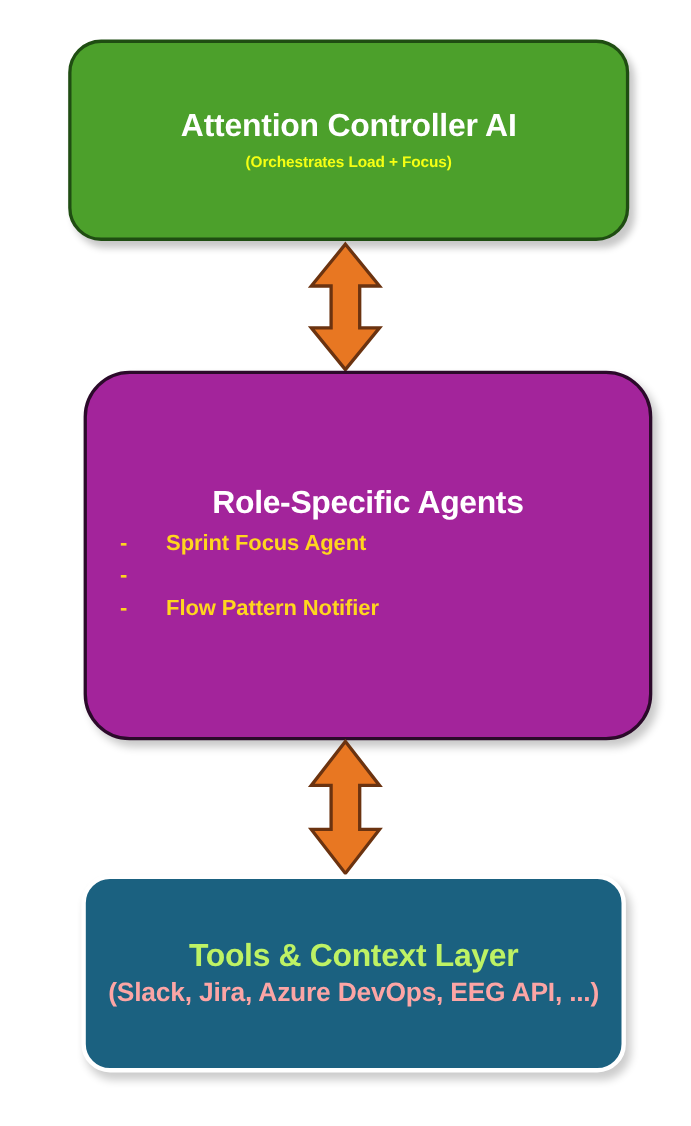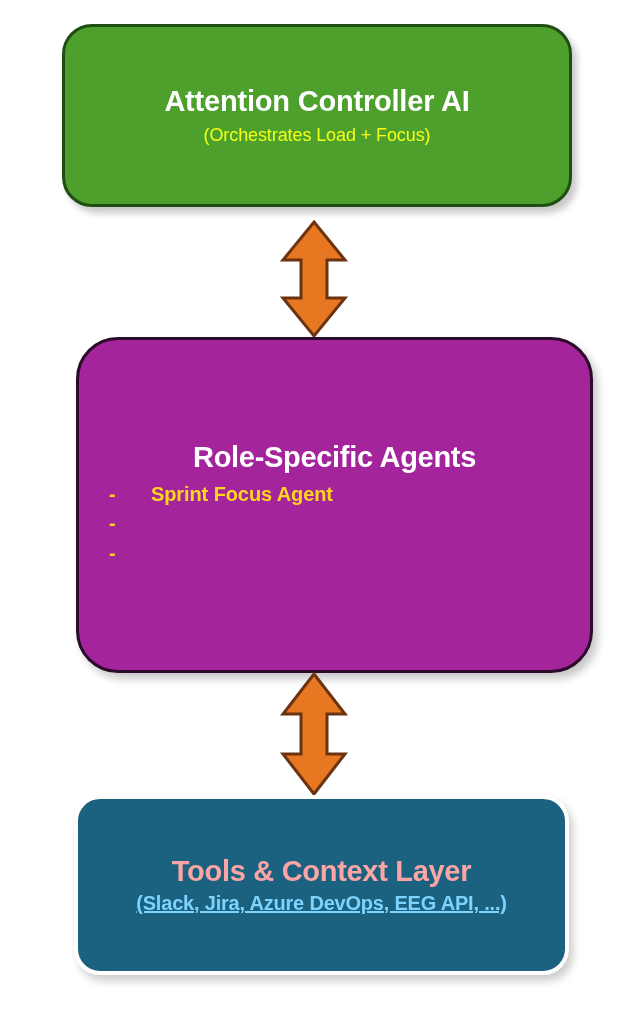--- a/index.html
+++ b/index.html
@@ -29,40 +29,40 @@
     display: flex;
     flex-direction: column;
     align-items: center;
     justify-content: center;
     text-align: center;
   }
 
   
   .node-green {
     left: 62px;
-    top: 24px;
+    top: 36px;
     width: 510px;
     height: 183px;
     background: #4CA02B;
     border: 3px solid #1f4d12;
     border-radius: 30px;
     box-shadow: 5px 6px 7px rgba(0,0,0,0.22);
   }
   .node-green .title {
     color: #ffffff;
     font-size: 29px;
     font-weight: bold;
     letter-spacing: -0.2px;
     line-height: 1.1;
     margin-bottom: 8px;
   }
   .node-green .subtitle {
     color: #F5FF13;
-    font-size: 18px;
-    font-weight: normal;
+    font-size: 14px;
+    font-weight: bold;
     letter-spacing: -0.1px;
     line-height: 1.1;
   }
 
   
   .node-purple {
     left: 76px;
     top: 337px;
     width: 517px;
     height: 336px;
@@ -112,34 +112,33 @@
     left: 74px;
     top: 795px;
     width: 495px;
     height: 180px;
     background: #1B6180;
     border: 4px solid #ffffff;
     border-radius: 26px;
     box-shadow: 4px 6px 8px rgba(0,0,0,0.20);
   }
   .node-blue .title {
-    color: #fca5a5;
+    color: #bef264;
     font-size: 29px;
     font-weight: bold;
     letter-spacing: -0.3px;
     line-height: 1.1;
     margin-bottom: 4px;
   }
   .node-blue .subtitle {
-    color: #7dd3fc;
-    font-size: 20px;
+    color: #fca5a5;
+    font-size: 24px;
     font-weight: bold;
     letter-spacing: -0.2px;
     line-height: 1.1;
-    text-decoration: underline;
   }
 
   
   .arrow {
     position: absolute;
     left: 281px;
     width: 66px;
   }
   .arrow svg { display: block; overflow: visible; }
   .arrow-top  { top: 220px;  height: 118px; }
@@ -166,20 +165,21 @@
     <ul class="bullet-list">
       <li class="bullet-item">
         <span class="bullet-dash">-</span>
         <span>Sprint Focus Agent</span>
       </li>
       <li class="bullet-item">
         <span class="bullet-dash">-</span>
       </li>
       <li class="bullet-item">
         <span class="bullet-dash">-</span>
+        <span>Flow Pattern Notifier</span>
       </li>
     </ul>
   </div>
 
   <div class="arrow arrow-bot">
     <svg viewBox="0 0 66 124" width="66" height="124" preserveAspectRatio="none">
       <polygon points="33,2 64,42 46,42 46,82 64,82 33,122 2,82 20,82 20,42 2,42" fill="#E87722" stroke="#6B3310" stroke-width="3" stroke-linejoin="miter"></polygon>
     </svg>
   </div>
 

